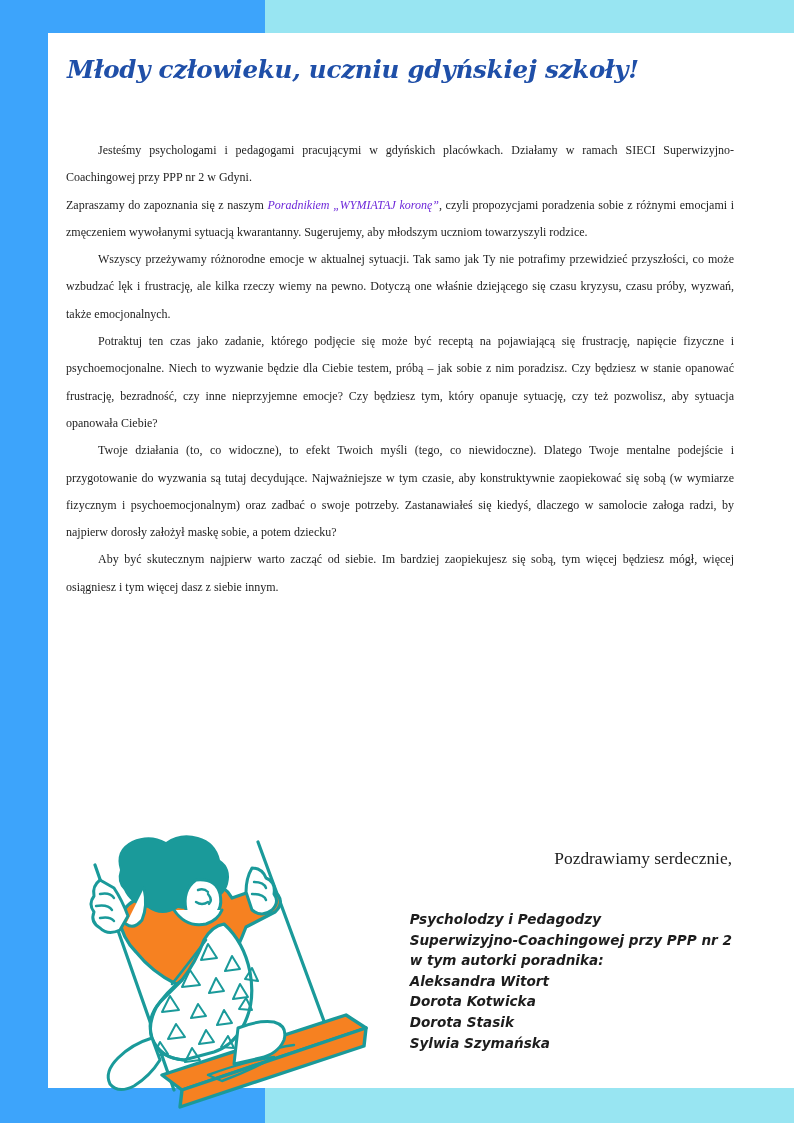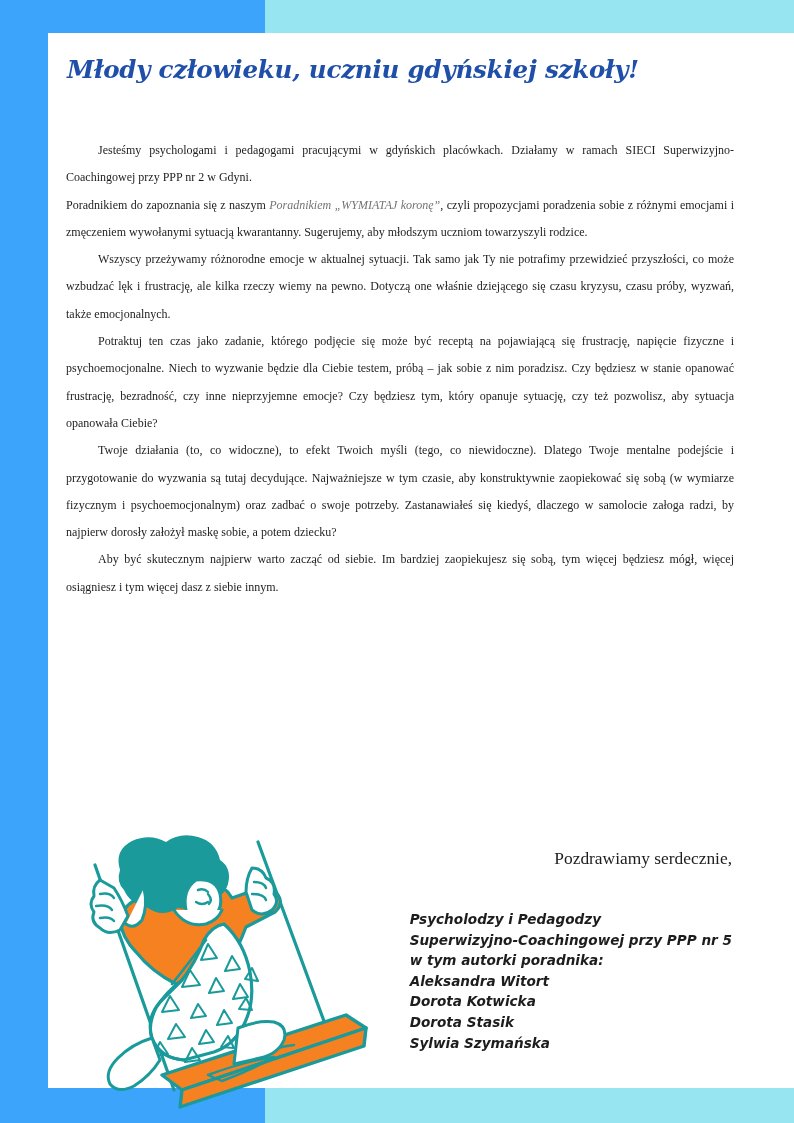--- a/index.html
+++ b/index.html
@@ -90,21 +90,21 @@
   }
   .body-copy p {
     margin: 0;
     text-indent: 32px;
   }
   .body-copy p.no-indent {
     text-indent: 0;
   }
   .link-italic {
     font-style: italic;
-    color: #737373;
+    color: #6d28d9;
   }
 
   
   .closing {
     position: absolute;
     right: 14px;
     top: 812px;
     font-size: 17.4px;
     line-height: 27px;
     color: #1d1d1d;
@@ -153,37 +153,37 @@
 
   <div class="card">
     <div class="card-inner">
 
       <h1 class="doc-title">Młody człowieku, uczniu gdyńskiej szkoły!</h1>
 
       <div class="body-copy">
 
         <p class="para"><span>Jesteśmy psychologami i pedagogami pracującymi w gdyńskich placówkach. Działamy w ramach SIECI Superwizyjno-Coachingowej przy PPP nr 2 w Gdyni.</span></p>
 
-        <p class="para no-indent"><span>Poradnikiem do zapoznania się z naszym </span><span class="link-italic">Poradnikiem</span><span> </span><span class="link-italic">„WYMIATAJ koronę”</span><span>, czyli propozycjami poradzenia sobie z różnymi emocjami i zmęczeniem wywołanymi sytuacją kwarantanny. Sugerujemy, aby młodszym uczniom towarzyszyli rodzice.</span></p>
+        <p class="para no-indent"><span>Zapraszamy do zapoznania się z naszym </span><span class="link-italic">Poradnikiem</span><span> </span><span class="link-italic">„WYMIATAJ koronę”</span><span>, czyli propozycjami poradzenia sobie z różnymi emocjami i zmęczeniem wywołanymi sytuacją kwarantanny. Sugerujemy, aby młodszym uczniom towarzyszyli rodzice.</span></p>
 
         <p class="para"><span>Wszyscy przeżywamy różnorodne emocje w aktualnej sytuacji. Tak samo jak Ty nie potrafimy przewidzieć przyszłości, co może wzbudzać lęk i frustrację, ale kilka rzeczy wiemy na pewno. Dotyczą one właśnie dziejącego się czasu kryzysu, czasu próby, wyzwań, także emocjonalnych.</span></p>
 
         <p class="para"><span>Potraktuj ten czas jako zadanie, którego podjęcie się może być receptą na pojawiającą się frustrację, napięcie fizyczne i psychoemocjonalne. Niech to wyzwanie będzie dla Ciebie testem, próbą – jak sobie z nim poradzisz. Czy będziesz w stanie opanować frustrację, bezradność, czy  inne nieprzyjemne emocje? Czy będziesz tym, który opanuje sytuację, czy też pozwolisz, aby sytuacja opanowała Ciebie?</span></p>
 
         <p class="para"><span>Twoje działania (to, co widoczne), to efekt Twoich myśli (tego, co niewidoczne). Dlatego Twoje mentalne podejście i przygotowanie do wyzwania są tutaj decydujące. Najważniejsze w tym czasie, aby konstruktywnie zaopiekować się sobą (w wymiarze fizycznym i psychoemocjonalnym) oraz zadbać o swoje potrzeby. Zastanawiałeś się kiedyś, dlaczego w samolocie załoga radzi, by najpierw dorosły założył maskę sobie, a potem dziecku?</span></p>
 
         <p class="para"><span>Aby być skutecznym najpierw warto zacząć od siebie. Im bardziej zaopiekujesz się sobą, tym więcej będziesz mógł, więcej osiągniesz i tym więcej dasz z siebie innym.</span></p>
 
       </div>
 
       <div class="closing">Pozdrawiamy serdecznie,</div>
 
       <div class="signature">
         <div>Psycholodzy i Pedagodzy</div>
-        <div>Superwizyjno-Coachingowej przy PPP nr 5</div>
+        <div>Superwizyjno-Coachingowej przy PPP nr 2</div>
         <div>w tym autorki poradnika:</div>
         <div>Aleksandra Witort</div>
         <div>Dorota Kotwicka</div>
         <div>Dorota Stasik</div>
         <div>Sylwia Szymańska</div>
       </div>
 
     </div>
   </div>
 

